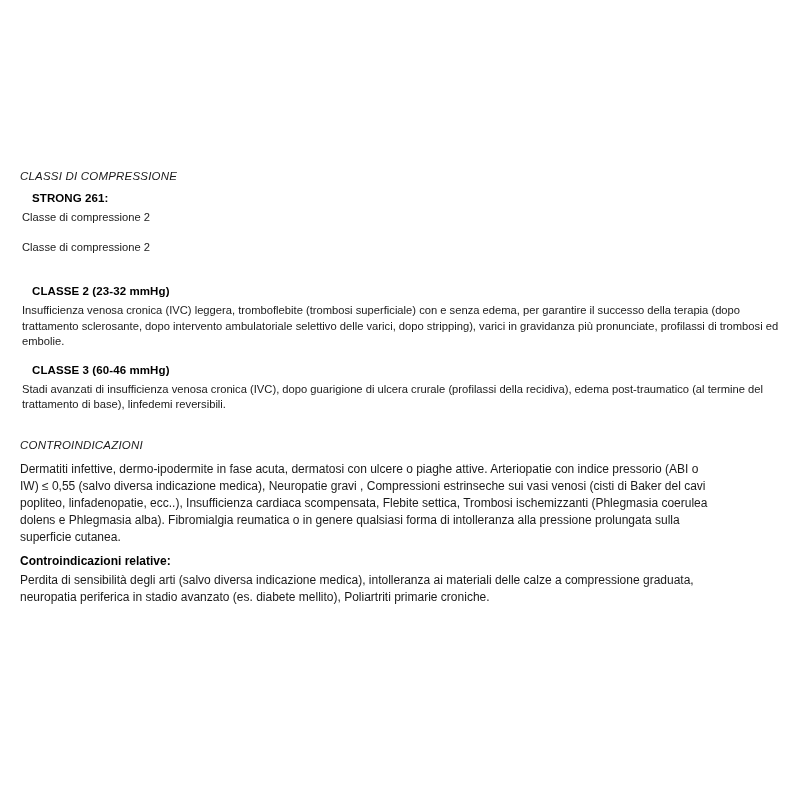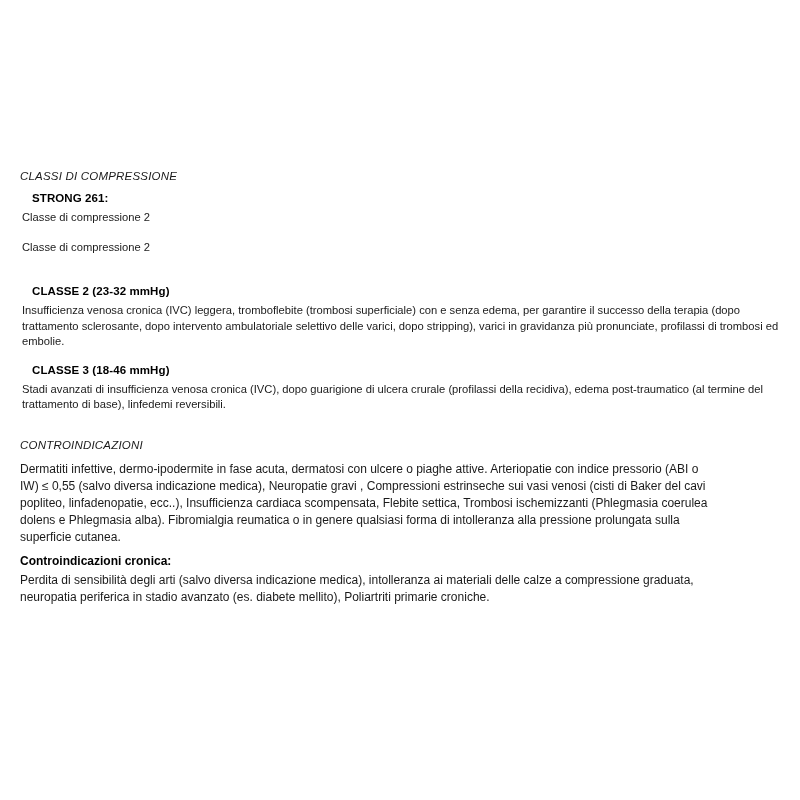--- a/index.html
+++ b/index.html
@@ -75,26 +75,26 @@
     <div class="sub-head">STRONG 261:</div>
     <div class="body-text tight">Classe di compressione 2</div>
     <div class="body-text">Classe di compressione 2</div>
   </div>
 
   <div class="gap-lg"></div>
 
   <div class="section">
     <div class="sub-head">CLASSE 2 (23-32 mmHg)</div>
     <div class="body-text tight">Insufficienza venosa cronica (IVC) leggera, tromboflebite (trombosi superficiale) con e senza edema, per garantire il successo della terapia (dopo trattamento sclerosante, dopo intervento ambulatoriale selettivo delle varici, dopo stripping), varici in gravidanza più pronunciate, profilassi di trombosi ed embolie.</div>
-    <div class="sub-head">CLASSE 3 (18-46 mmHg)</div>
+    <div class="sub-head">CLASSE 3 (60-46 mmHg)</div>
     <div class="body-text">Stadi avanzati di insufficienza venosa cronica (IVC), dopo guarigione di ulcera crurale (profilassi della recidiva), edema post-traumatico (al termine del trattamento di base), linfedemi reversibili.</div>
   </div>
 
   <div class="gap-md"></div>
 
   <div class="section">
     <div class="section-title">CONTROINDICAZIONI</div>
     <div class="para-wide">Dermatiti infettive, dermo-ipodermite in fase acuta, dermatosi con ulcere o piaghe attive. Arteriopatie con indice pressorio (ABI o IW) ≤ 0,55 (salvo diversa indicazione medica), Neuropatie gravi , Compressioni estrinseche sui vasi venosi (cisti di Baker del cavi popliteo, linfadenopatie, ecc..), Insufficienza cardiaca scompensata, Flebite settica, Trombosi ischemizzanti (Phlegmasia coerulea dolens e Phlegmasia alba). Fibromialgia reumatica o in genere qualsiasi forma di intolleranza alla pressione prolungata sulla superficie cutanea.</div>
-    <div class="sub-head-lg">Controindicazioni cronica:</div>
+    <div class="sub-head-lg">Controindicazioni relative:</div>
     <div class="para-wide">Perdita di sensibilità degli arti (salvo diversa indicazione medica), intolleranza ai materiali delle calze a compressione graduata, neuropatia periferica in stadio avanzato (es. diabete mellito), Poliartriti primarie croniche.</div>
   </div>
 
 </div>
 
 </body></html>

